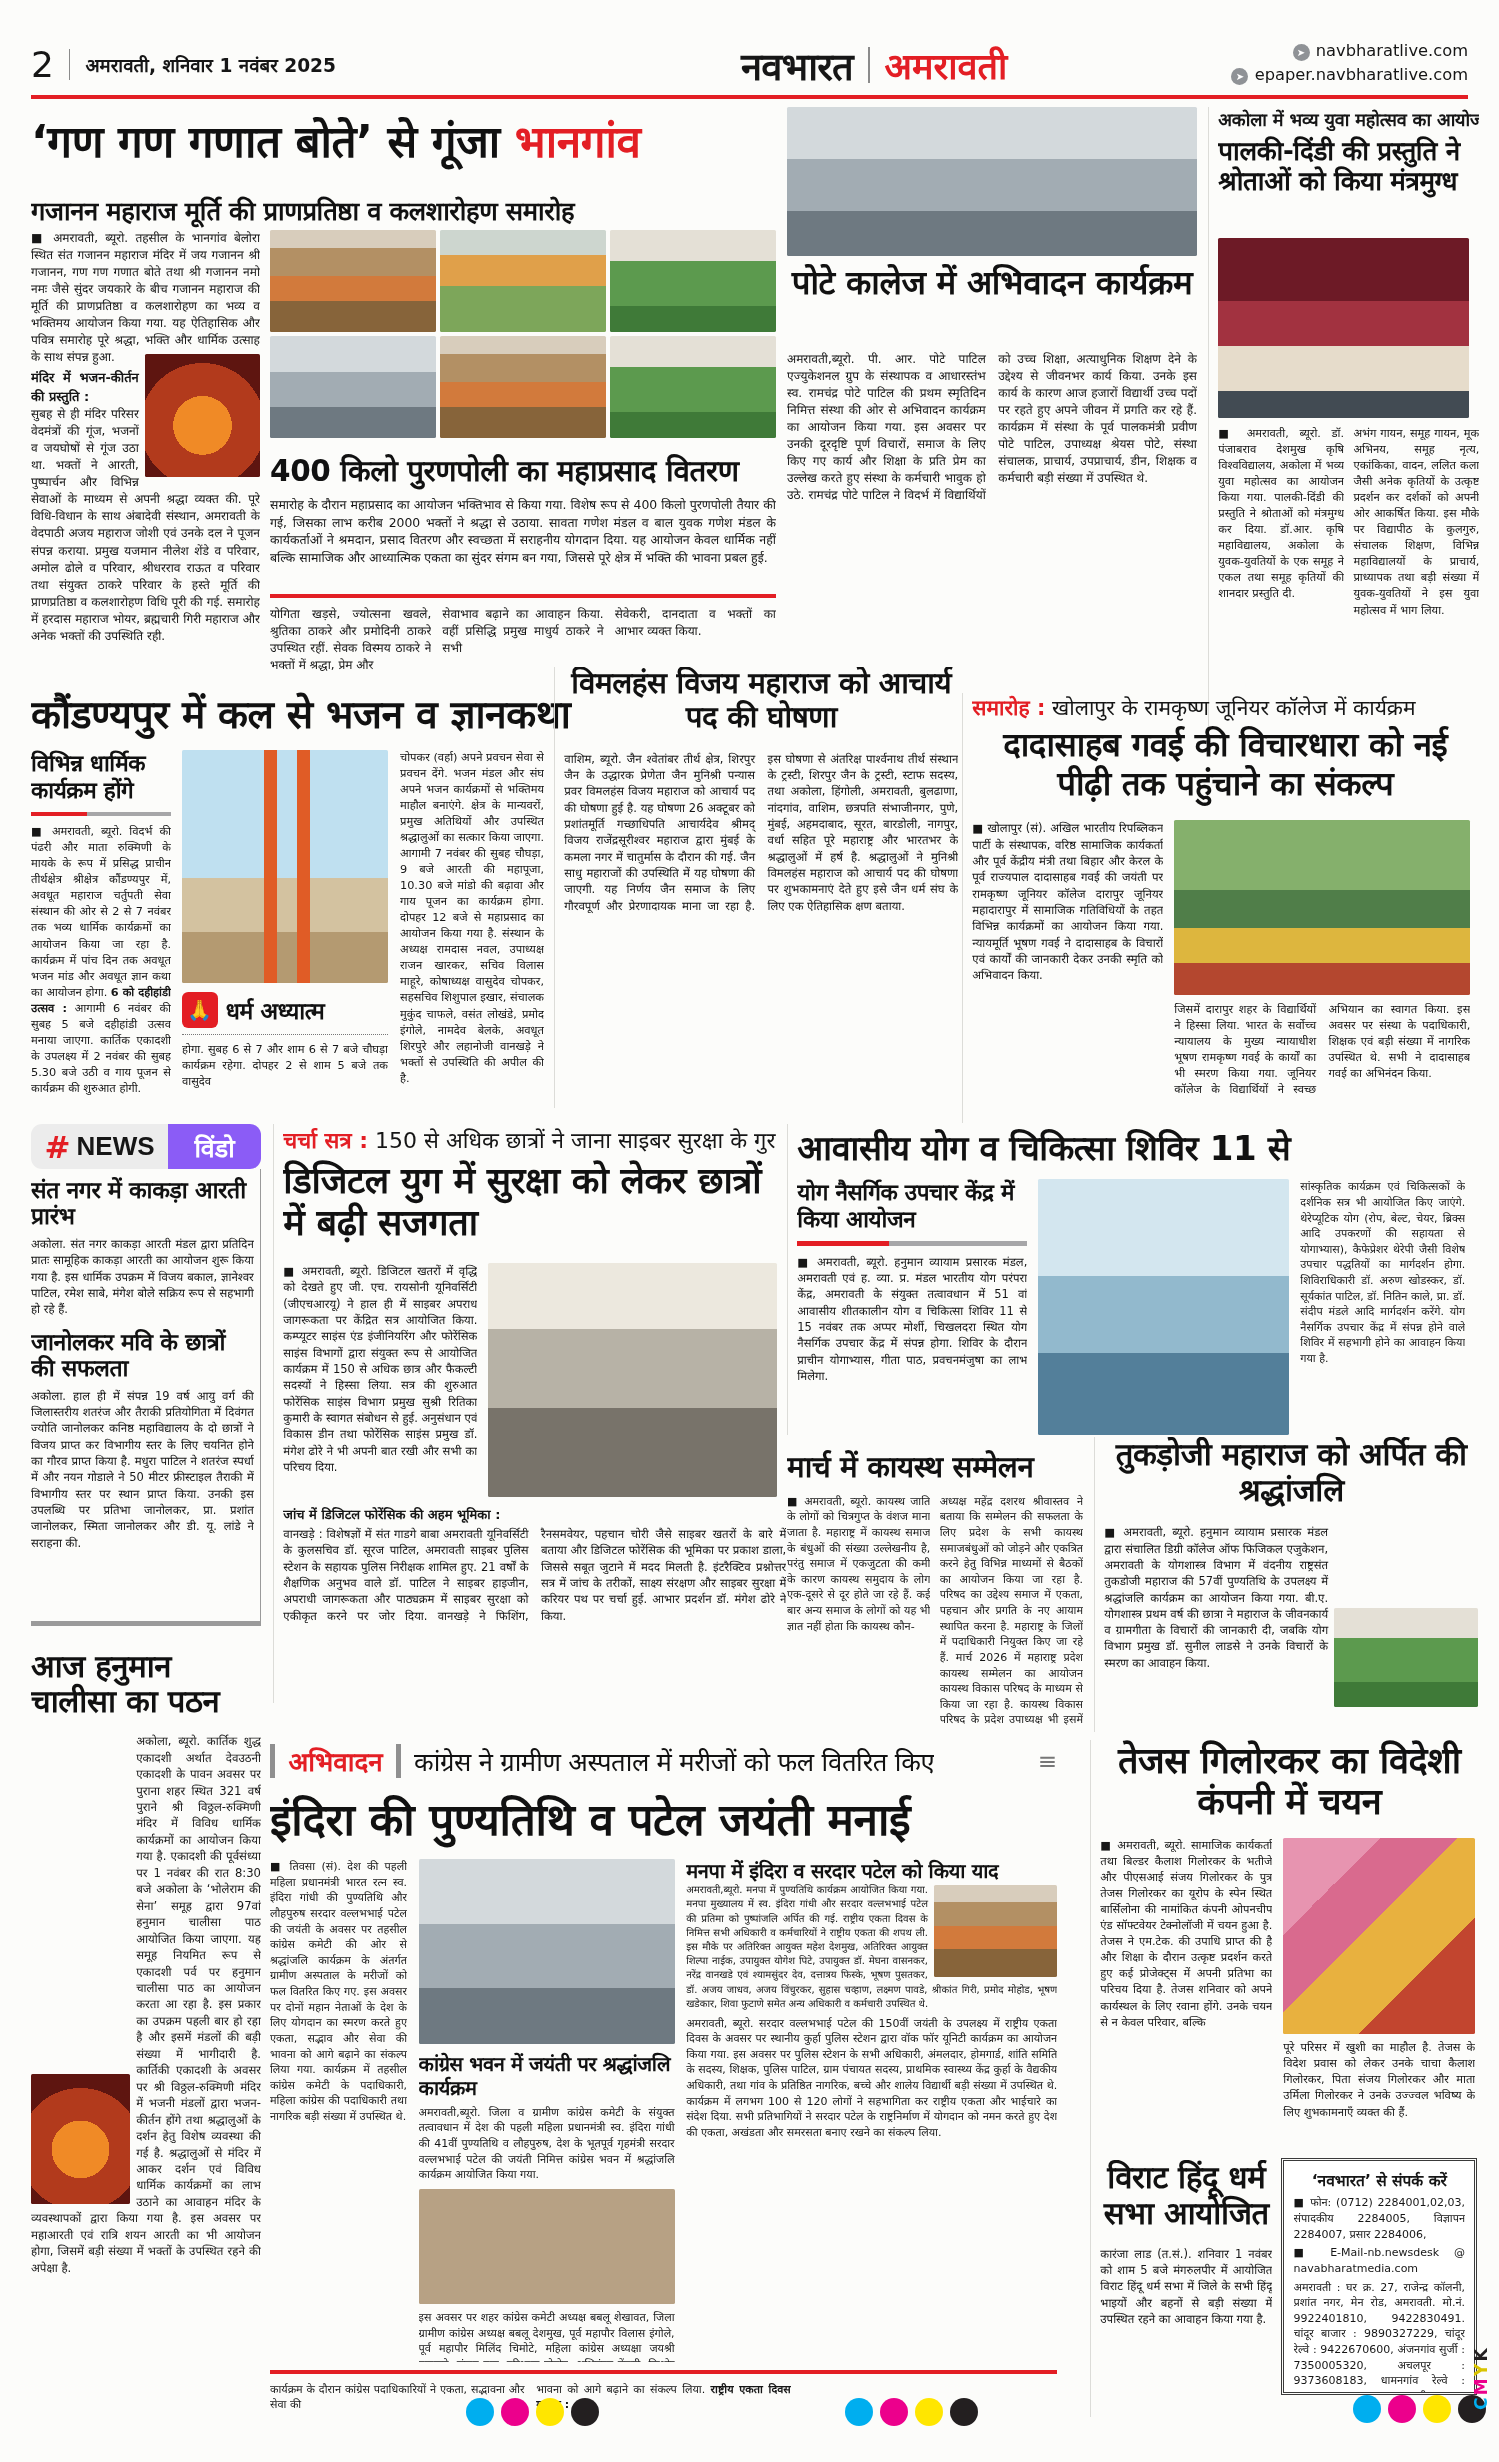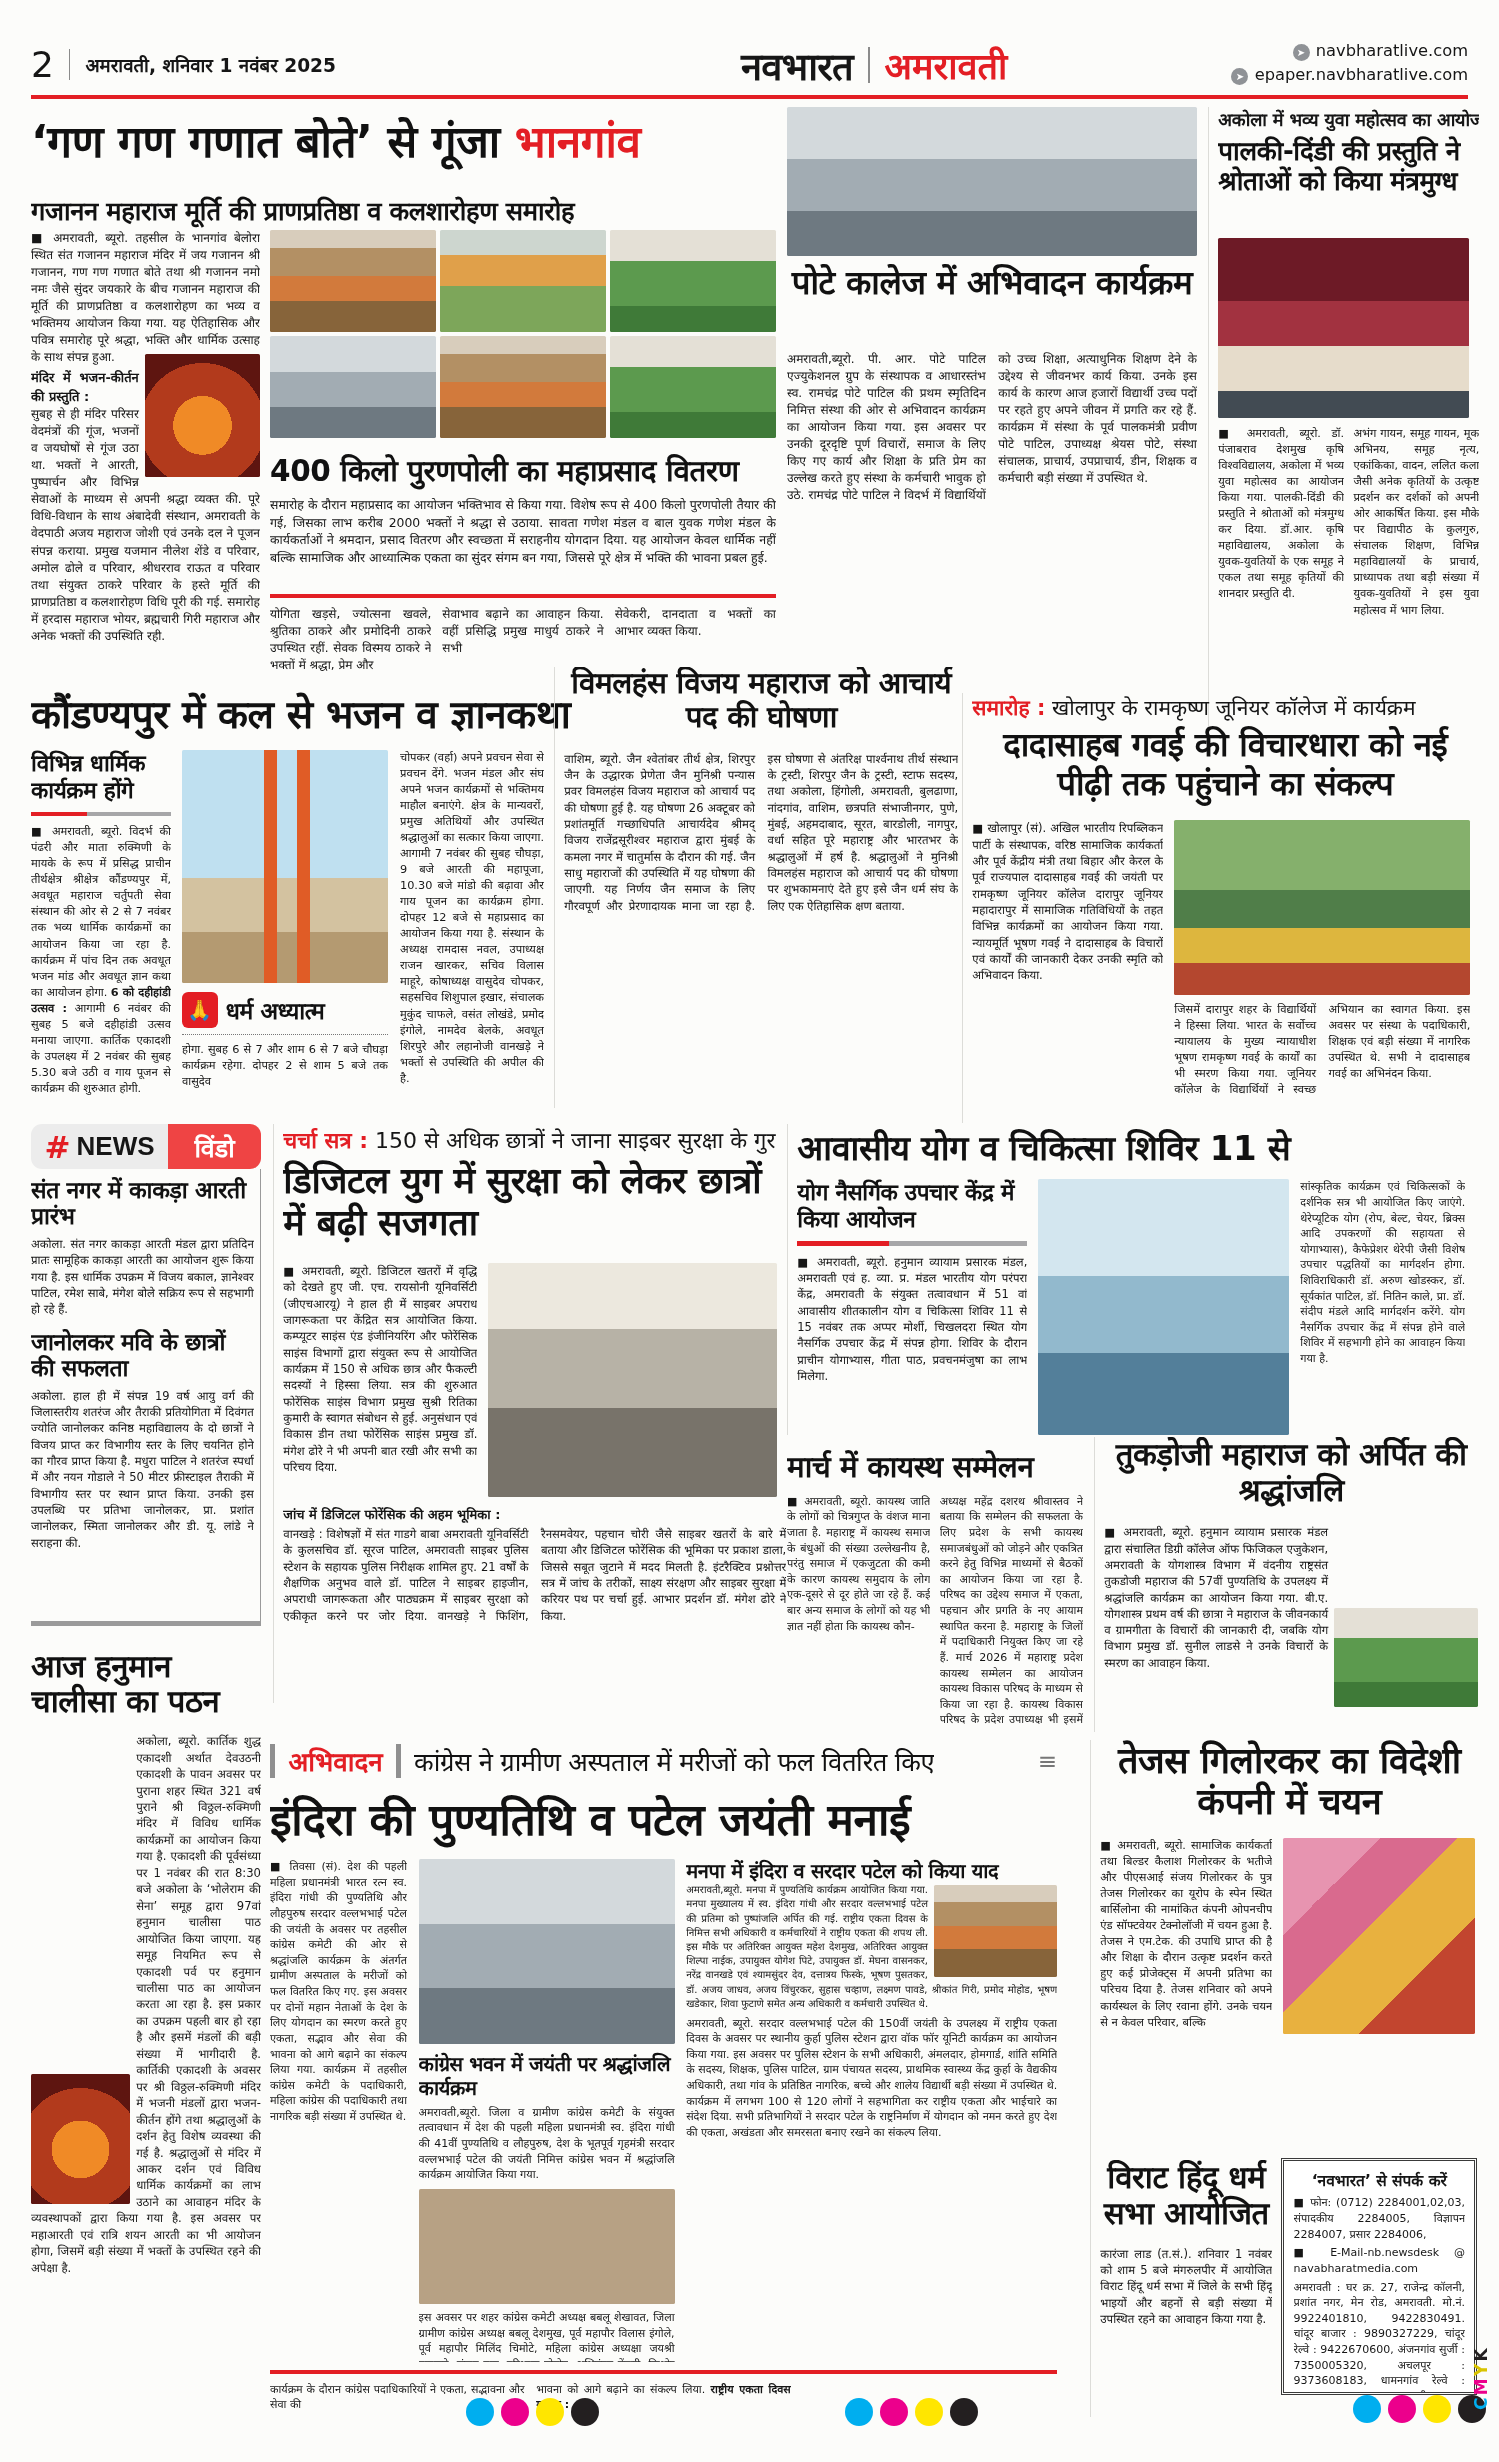--- a/index.html
+++ b/index.html
@@ -24,21 +24,21 @@
              linear-gradient(180deg,#bfe0f0 0 55%,#d3c2a0 55% 78%,#b49a71 78% 100%);}
   .ph-idol{background:radial-gradient(circle at 50% 58%,#f08a26 0 32%,#b23a1c 32% 68%,#5e1510 68% 100%);}
   .ph-memorial{background:linear-gradient(180deg,#85b06c 0 40%,#507e49 40% 62%,#ddb63e 62% 82%,#b4472f 82% 100%);}
   .ph-class{background:linear-gradient(180deg,#ece8de 0 28%,#b7b2a6 28% 62%,#78736a 62% 100%);}
   .ph-yoga{background:linear-gradient(180deg,#d3e6ef 0 38%,#92b9cd 38% 68%,#537f9a 68% 100%);}
   .ph-office{background:linear-gradient(180deg,#dccfba 0 30%,#b7a184 30% 65%,#8c targeted 65% 100%);background-color:#b7a184;}
   .ph-family{background:linear-gradient(135deg,#e794b0 0 25%,#d96a8e 25% 45%,#e8b13f 45% 70%,#c2452f 70% 100%);}
   .ph-yfest{background:linear-gradient(180deg,#6d1a26 0 35%,#a23240 35% 60%,#e6dccb 60% 85%,#424b53 85% 100%);}
   .collage{display:grid;grid-template-columns:1fr 1fr 1fr;grid-template-rows:1fr 1fr;gap:3.9px;}
   .kicker{font-weight:700;letter-spacing:-0.2px;}
-  .badge-dark{background:#ef4444;color:#fff;}
+  .badge-dark{background:#8b5cf6;color:#fff;}
   .dot{width:28px;height:28px;border-radius:50%;display:inline-block;margin-left:7px;}
   .d-c{background:#00aeef;} .d-m{background:#ec008c;} .d-y{background:#ffe600;} .d-k{background:#231f20;}
   .contact-box{border:1.6px solid #3a3a3a;outline:0.8px solid #3a3a3a;outline-offset:1.6px;padding:7.8px 9.3px;background:#fff;}
   .colsep{border-left:0.8px solid #dcdcd8;}
   .two-col{column-count:2;column-gap:12.4px;}
   .icon-circle{display:inline-flex;width:17px;height:17px;border-radius:50%;background:#8f9296;color:#fff;
                font-size:10px;align-items:center;justify-content:center;margin-right:6.2px;}
   .cmyk-vert{writing-mode:vertical-rl;transform:rotate(180deg);font-weight:700;font-size:17px;letter-spacing:2.3px;
              font-family:"DejaVu Sans",sans-serif;}
 </style>
@@ -262,20 +262,21 @@
       <div class="txt" style="font-size:11px;"></div>
     </div>
   </div>
 
   <div class="abs colsep" style="left:1090px;top:1740px;width:378px;padding-left:9.3px;">
     <div class="hl center" style="font-size:36px;line-height:1.15;height:92px;overflow:hidden;">तेजस गिलोरकर का विदेशी कंपनी में चयन</div>
     <div style="display:grid;grid-template-columns:172px 192px;gap:11px;margin-top:6.2px;">
       <div class="txt" style="font-size:11.3px;height:317px;">■ अमरावती, ब्यूरो. सामाजिक कार्यकर्ता तथा बिल्डर कैलाश गिलोरकर के भतीजे और पीएसआई संजय गिलोरकर के पुत्र तेजस गिलोरकर का यूरोप के स्पेन स्थित बार्सिलोना की नामांकित कंपनी ओपनचीप एंड सॉफ्टवेयर टेक्नोलॉजी में चयन हुआ है. तेजस ने एम.टेक. की उपाधि प्राप्त की है और शिक्षा के दौरान उत्कृष्ट प्रदर्शन करते हुए कई प्रोजेक्ट्स में अपनी प्रतिभा का परिचय दिया है. तेजस शनिवार को अपने कार्यस्थल के लिए रवाना होंगे. उनके चयन से न केवल परिवार, बल्कि</div>
       <div>
         <div class="photo ph-family" style="width:192px;height:196px;"></div>
+        <div class="txt" style="font-size:11.3px;height:113px;margin-top:6.2px;">पूरे परिसर में खुशी का माहौल है. तेजस के विदेश प्रवास को लेकर उनके चाचा कैलाश गिलोरकर, पिता संजय गिलोरकर और माता उर्मिला गिलोरकर ने उनके उज्ज्वल भविष्य के लिए शुभकामनाएँ व्यक्त की हैं.</div>
       </div>
     </div>
     <div style="display:grid;grid-template-columns:172px 192px;gap:11px;margin-top:4.7px;">
       <div>
         <div class="hl center" style="font-size:31px;line-height:1.15;height:81px;overflow:hidden;">विराट हिंदू धर्म सभा आयोजित</div>
         <div class="txt" style="font-size:11.5px;height:171px;margin-top:4.7px;">कारंजा लाड (त.सं.). शनिवार 1 नवंबर को शाम 5 बजे मंगरुलपीर में आयोजित विराट हिंदू धर्म सभा में जिले के सभी हिंदू भाइयों और बहनों से बड़ी संख्या में उपस्थित रहने का आवाहन किया गया है.</div>
       </div>
       <div class="contact-box" style="height:216px;overflow:hidden;">
         <div class="center" style="font-weight:700;font-size:15.5px;margin-bottom:4.7px;">‘नवभारत’ से संपर्क करें</div>
         <div class="txt" style="font-size:11px;">■ फोन: (0712) 2284001,02,03, संपादकीय 2284005, विज्ञापन 2284007, प्रसार 2284006,</div>

